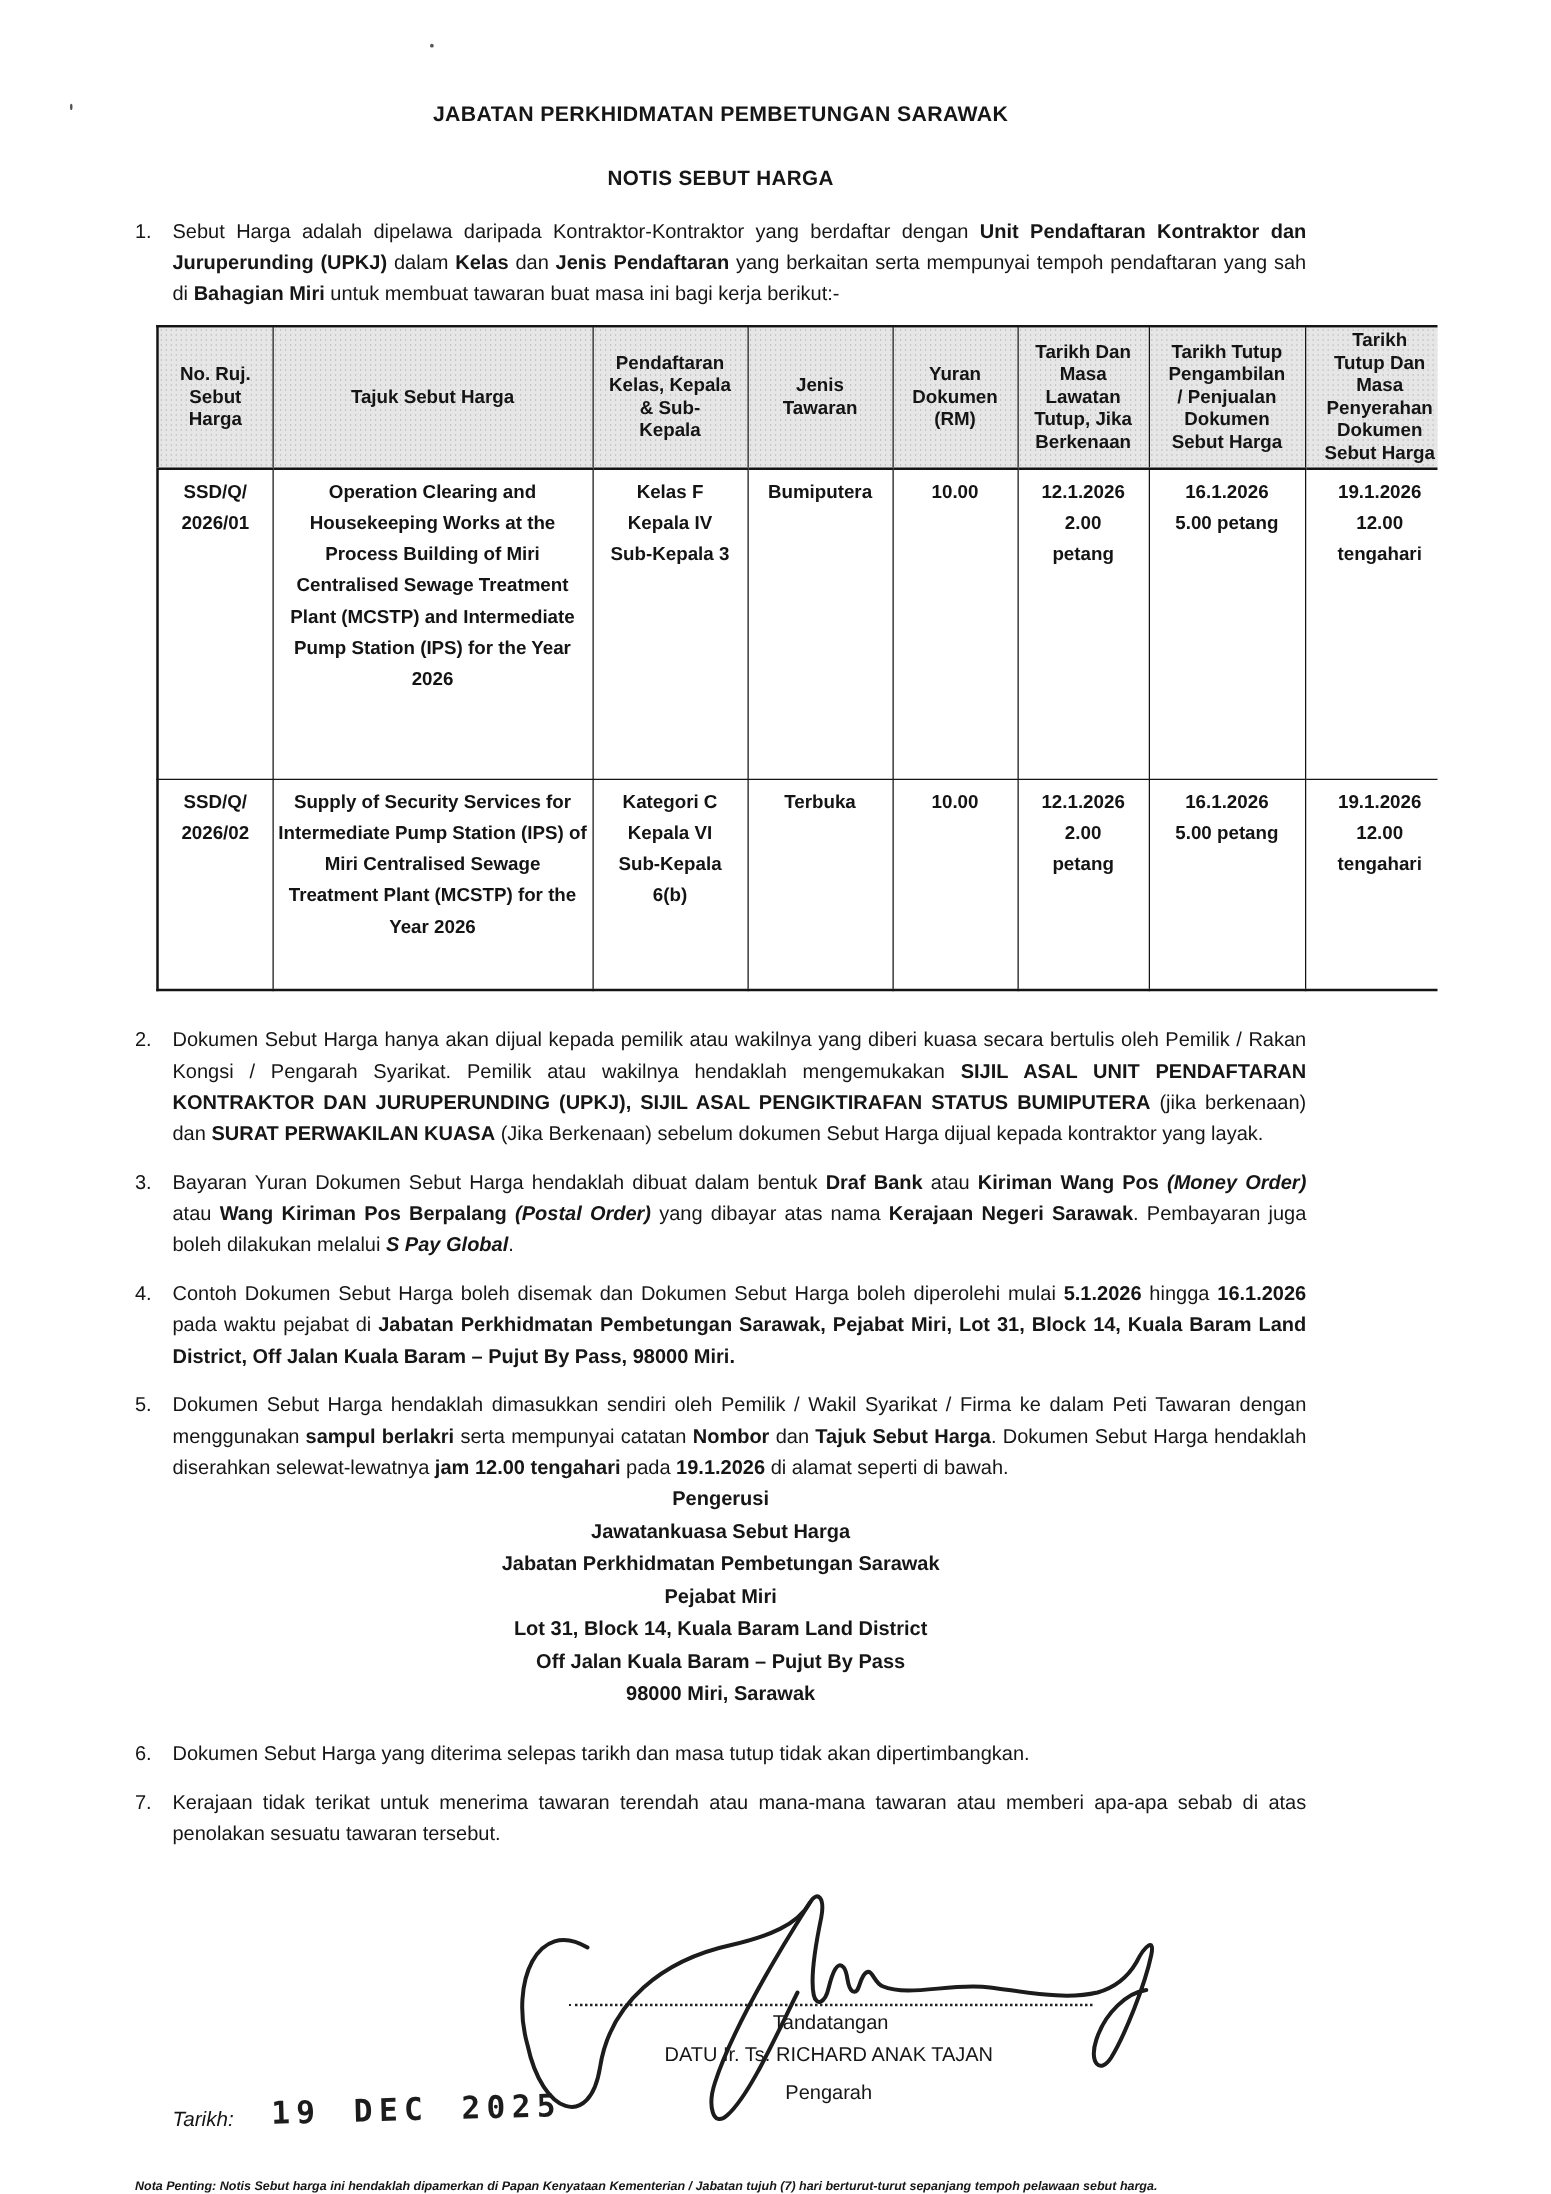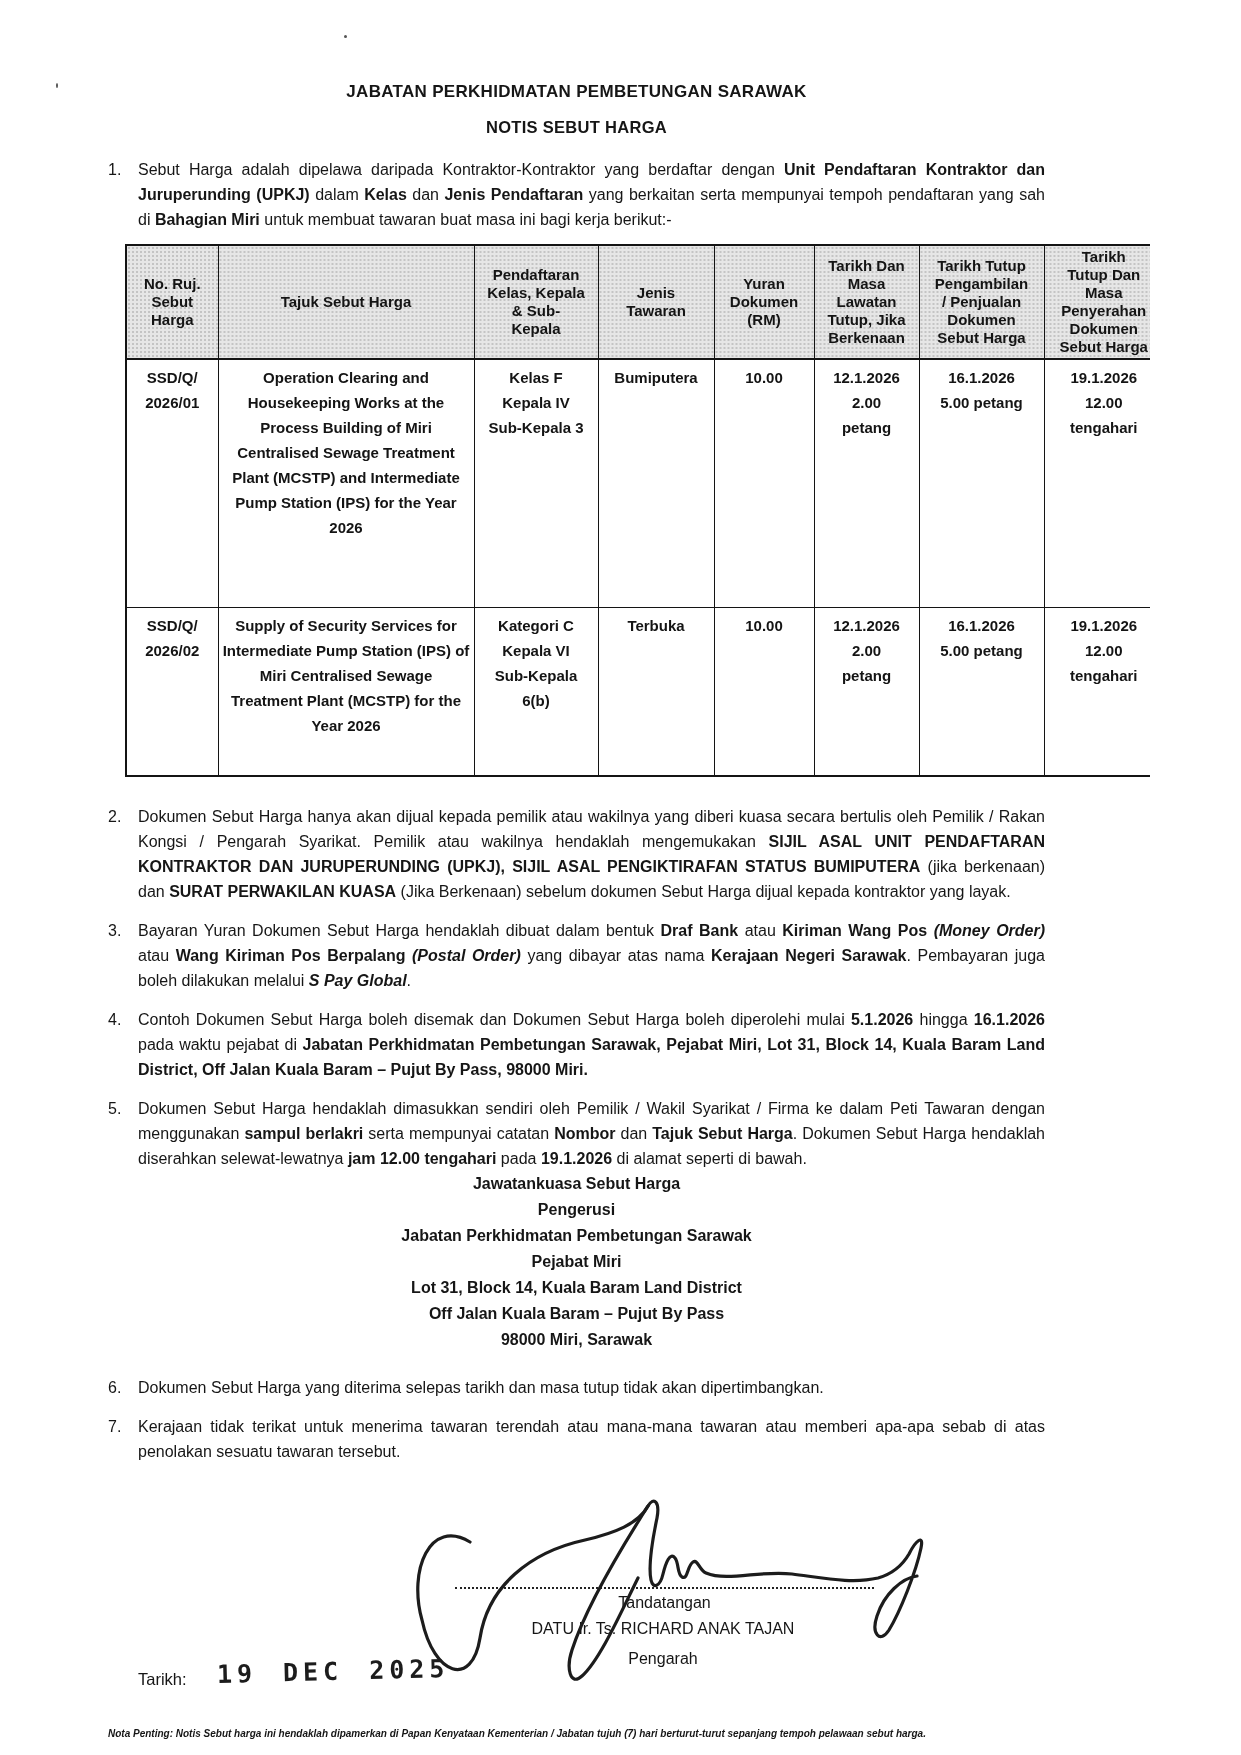--- a/index.html
+++ b/index.html
@@ -5,21 +5,21 @@
   html,body{margin:0;padding:0;background:#fff;}
   .page{
     position:relative;width:1150px;height:1755px;overflow:hidden;
     background:#fff;color:#161616;
     font-family:"Liberation Sans",sans-serif;
   }
   .content{padding:0 105px 0 108px;}
   .b{font-weight:bold;}
   .i{font-style:italic;}
   .doc-title{margin-top:82px;text-align:center;font-weight:bold;font-size:17px;letter-spacing:.3px;}
-  .doc-subtitle{margin-top:16px;text-align:center;font-weight:bold;font-size:16.5px;letter-spacing:.3px;}
+  .doc-subtitle{margin-top:32px;text-align:center;font-weight:bold;font-size:16.5px;letter-spacing:.3px;}
   .item{display:flex;font-size:16px;line-height:25px;}
   .item .num{flex:none;width:30px;}
   .item .text{flex:1;text-align:justify;}
   .item-1{margin-top:20px;}
   .item-2{margin-top:27px;}
   .item-3,.item-4,.item-5{margin-top:14px;}
   .item-6{margin-top:22px;}
   .item-7{margin-top:14px;}
 
   table.tender{
@@ -43,21 +43,21 @@
 
   .address{margin-top:0;text-align:center;font-weight:bold;font-size:16px;line-height:26px;}
 
   .sig-block{position:relative;height:215px;margin-top:26px;}
   .sig-svg{position:absolute;left:292px;top:0;pointer-events:none;}
   .sig-dotline{position:absolute;left:347px;top:97px;width:419px;border-top:2px dotted #222;}
   .sig-caption{position:absolute;left:347px;top:104px;width:419px;text-align:center;font-size:16px;}
   .sig-name{position:absolute;left:250px;top:130px;width:610px;text-align:center;font-size:16px;}
   .sig-role{position:absolute;left:250px;top:160px;width:610px;text-align:center;font-size:16px;}
   .date-row{position:absolute;left:30px;top:172px;white-space:nowrap;}
-  .date-label{font-size:16.5px;}
+  .date-label{font-size:16.5px;font-style:italic;}
   .date-stamp{
     display:inline-block;margin-left:26px;transform:rotate(-1.5deg) translateY(-5px);
     font-family:"DejaVu Sans Mono",monospace;font-weight:bold;font-size:25px;
     letter-spacing:5px;word-spacing:6px;color:#1c1c1c;
   }
   .footnote{margin-top:20px;font-size:10px;line-height:17px;}
   .speck{position:absolute;background:#555;border-radius:50%;}
   .speck-a{left:344px;top:35px;width:3px;height:3px;}
   .speck-b{left:56px;top:83px;width:2px;height:5px;}
 </style>
@@ -173,22 +173,22 @@
     <div class="item item-4">
       <div class="num">4.</div>
       <div class="text"><span>Contoh Dokumen Sebut Harga boleh disemak dan Dokumen Sebut Harga boleh diperolehi mulai </span><span class="b">5.1.2026</span><span> hingga </span><span class="b">16.1.2026</span><span> pada waktu pejabat di </span><span class="b">Jabatan Perkhidmatan Pembetungan Sarawak, Pejabat Miri, Lot 31, Block 14, Kuala Baram Land District, Off Jalan Kuala Baram – Pujut By Pass, 98000 Miri.</span></div>
     </div>
     <div class="item item-5">
       <div class="num">5.</div>
       <div class="text"><span>Dokumen Sebut Harga hendaklah dimasukkan sendiri oleh Pemilik / Wakil Syarikat / Firma ke dalam Peti Tawaran dengan menggunakan </span><span class="b">sampul berlakri</span><span> serta mempunyai catatan </span><span class="b">Nombor</span><span> dan </span><span class="b">Tajuk Sebut Harga</span><span>. Dokumen Sebut Harga hendaklah diserahkan selewat-lewatnya </span><span class="b">jam 12.00 tengahari</span><span> pada </span><span class="b">19.1.2026</span><span> di alamat seperti di bawah.</span></div>
     </div>
 
     <div class="address">
+      <div>Pengerusi</div>
       <div>Jawatankuasa Sebut Harga</div>
-      <div>Pengerusi</div>
       <div>Jabatan Perkhidmatan Pembetungan Sarawak</div>
       <div>Pejabat Miri</div>
       <div>Lot 31, Block 14, Kuala Baram Land District</div>
       <div>Off Jalan Kuala Baram – Pujut By Pass</div>
       <div>98000 Miri, Sarawak</div>
     </div>
 
     <div class="item item-6">
       <div class="num">6.</div>
       <div class="text"><span>Dokumen Sebut Harga yang diterima selepas tarikh dan masa tutup tidak akan dipertimbangkan.</span></div>

